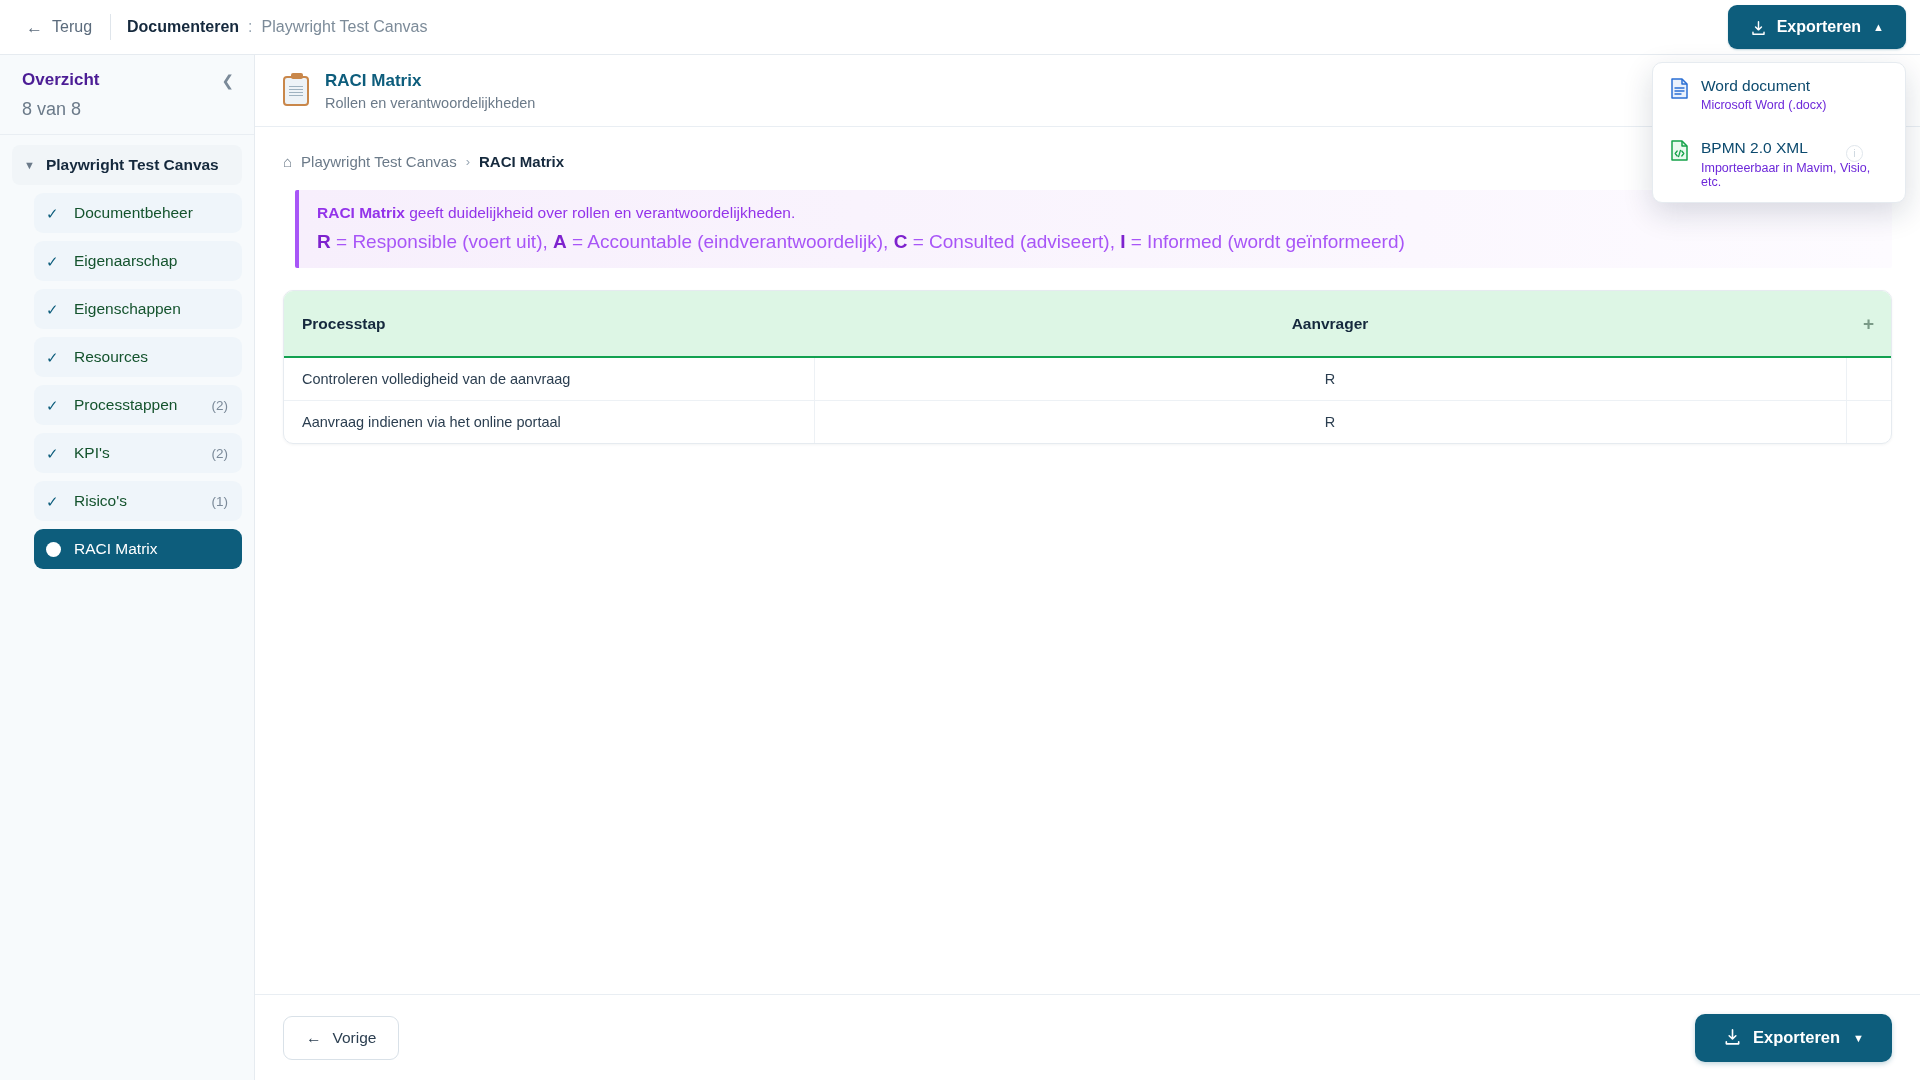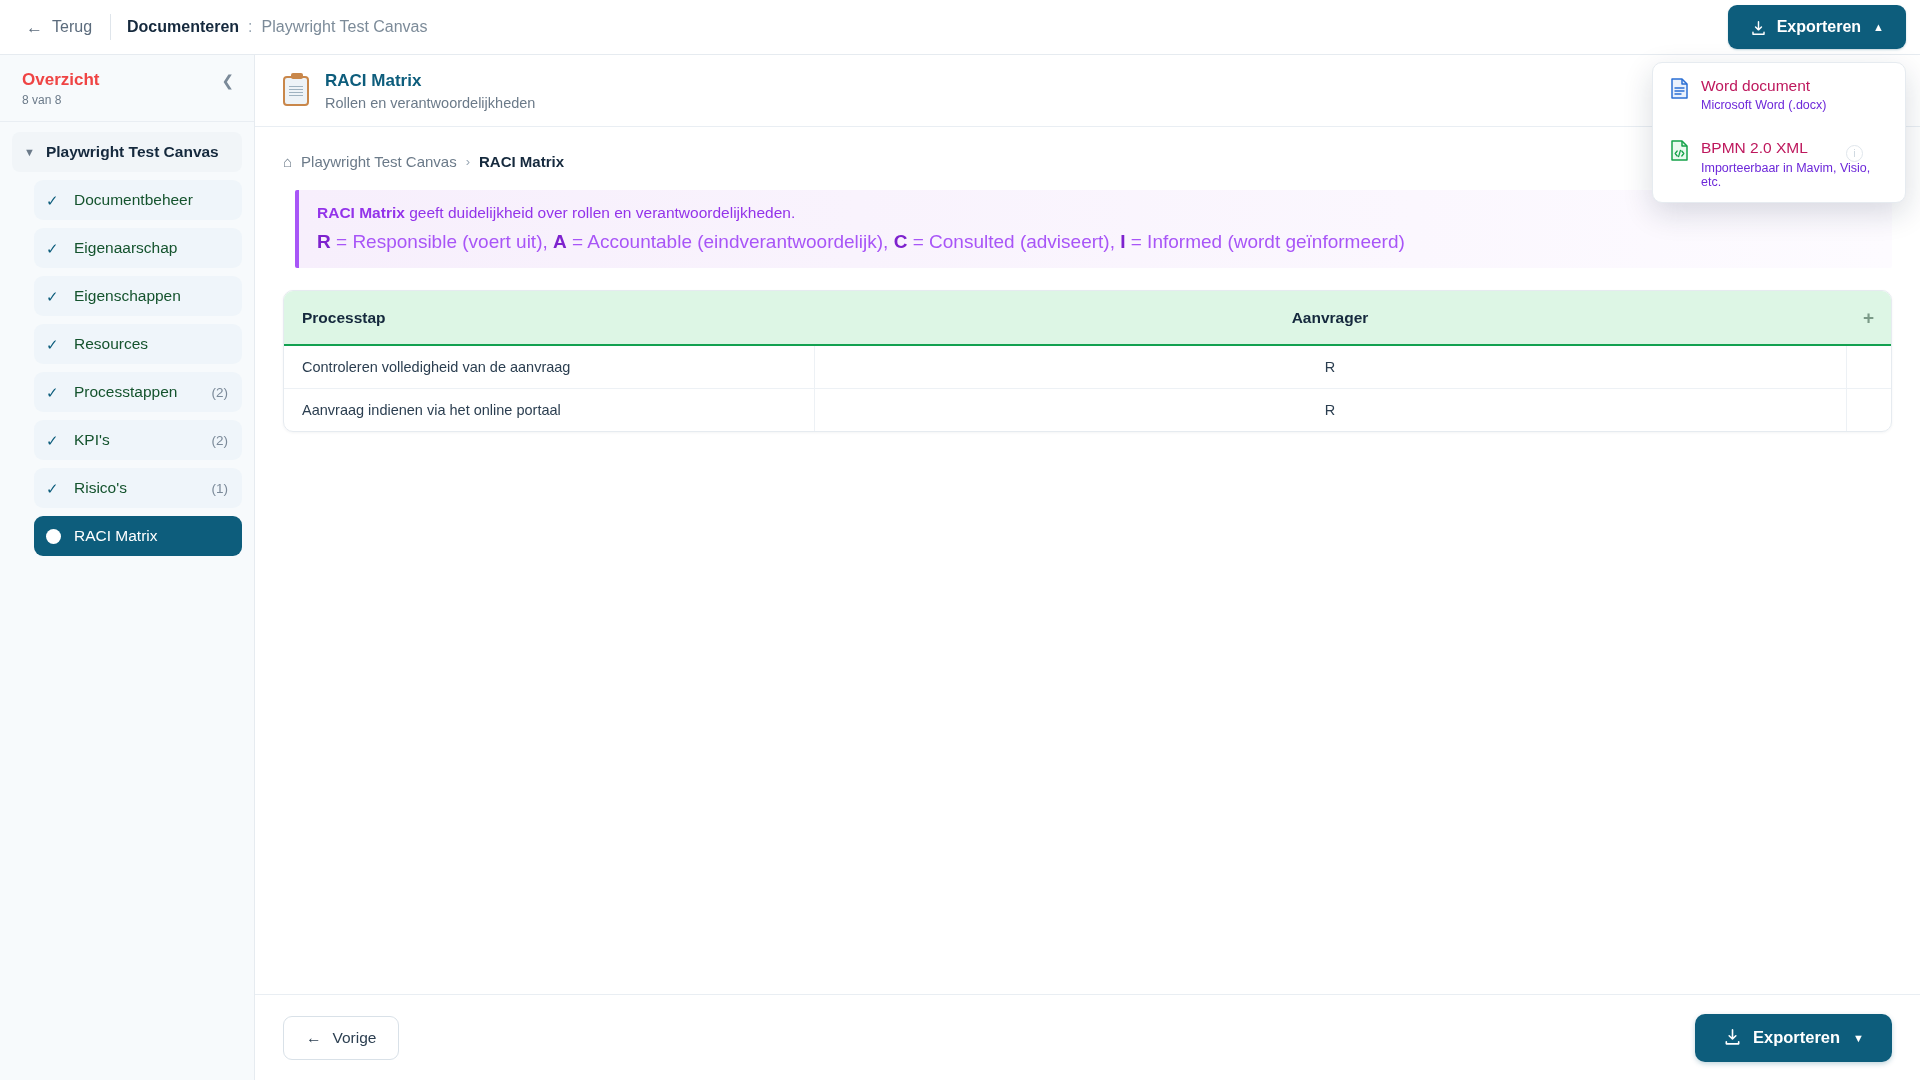--- a/index.html
+++ b/index.html
@@ -45,22 +45,22 @@
   
   .sidebar {
     width: 255px; flex: 0 0 255px; background: #f7fafc;
     border-right: 1px solid #e6ebf0; display: flex; flex-direction: column;
   }
   .sb-head {
     padding: 14px 18px 14px 22px; border-bottom: 1px solid #e9eef3;
     display: flex; align-items: flex-start;
   }
   .sb-head-txt { flex: 1; }
-  .sb-title { font-size: 17px; font-weight: bold; color: #ef4444; line-height: 1.25; }
-  .sb-sub { font-size: 12px; color: #6b7a89; margin-top: 3px; }
+  .sb-title { font-size: 17px; font-weight: bold; color: #4c1d95; line-height: 1.25; }
+  .sb-sub { font-size: 18px; color: #6b7a89; margin-top: 9px; }
   .collapse-btn {
     background: none; border: none; cursor: pointer; color: #7b8a99;
     font-size: 15px; padding: 4px 2px; line-height: 1;
   }
   .sb-list { padding: 10px 12px 0 12px; }
   .group-row {
     display: flex; align-items: center; gap: 11px;
     background: #f1f5f8; border-radius: 8px;
     padding: 11px 12px; margin-bottom: 8px; cursor: pointer;
   }
@@ -121,21 +121,21 @@
   .notice-l2 b { font-weight: bold; color: #7e22ce; }
 
   .tbl-wrap {
     border: 1px solid #e6ebf0; border-radius: 10px; overflow: hidden;
     box-shadow: 0 1px 3px rgba(20,40,60,.05);
   }
   table { width: 100%; border-collapse: collapse; table-layout: fixed; }
   thead th {
     background: #ddf6e5; border-bottom: 2px solid #12a150;
     font-size: 15.5px; font-weight: bold; color: #15293d;
-    padding: 16px 14px; text-align: center; height: 54px;
+    padding: 16px 14px; text-align: center; height: 66px;
   }
   thead th.first { text-align: left; padding-left: 18px; width: 530px; }
   thead th.addcol { width: 45px; }
   .plus { font-size: 19px; color: #7a9a87; line-height: 1; cursor: pointer; display: block; }
   tbody td {
     border-bottom: 1px solid #edf1f5; border-left: 1px solid #edf1f5;
     font-size: 14.5px; color: #2b3e50; padding: 13px 14px;
     text-align: center; height: 42px;
   }
   tbody td.first { text-align: left; padding-left: 18px; border-left: none; }
@@ -166,21 +166,21 @@
     position: absolute; top: 62px; right: 14px; width: 254px;
     background: #fff; border: 1px solid #e6ebf0; border-radius: 10px;
     box-shadow: 0 10px 30px rgba(20,40,60,.16); z-index: 60; overflow: hidden;
   }
   .dd-head {
     font-size: 12px; letter-spacing: .6px; color: #8b98a5;
     padding: 13px 18px 12px 18px; border-bottom: 1px solid #eef2f6;
   }
   .dd-item { display: flex; gap: 13px; padding: 13px 18px; cursor: pointer; align-items: flex-start; }
   .dd-txt { min-width: 0; }
-  .dd-t { font-size: 15.5px; color: #be185d; line-height: 1.25; }
+  .dd-t { font-size: 15.5px; color: #0c4a6e; line-height: 1.25; }
   .dd-s { font-size: 12.5px; color: #6d28d9; margin-top: 3px; }
   .fico { width: 17px; height: 21px; flex: 0 0 17px; margin-top: 2px; }
   .info-ico {
     position: absolute; right: 42px; bottom: 40px; width: 17px; height: 17px;
     border-radius: 50%; border: 1px solid #e0e6ec; color: #cfd8e0;
     font-size: 11px; line-height: 15px; text-align: center;
   }
 </style>
 </head>
 <body>

